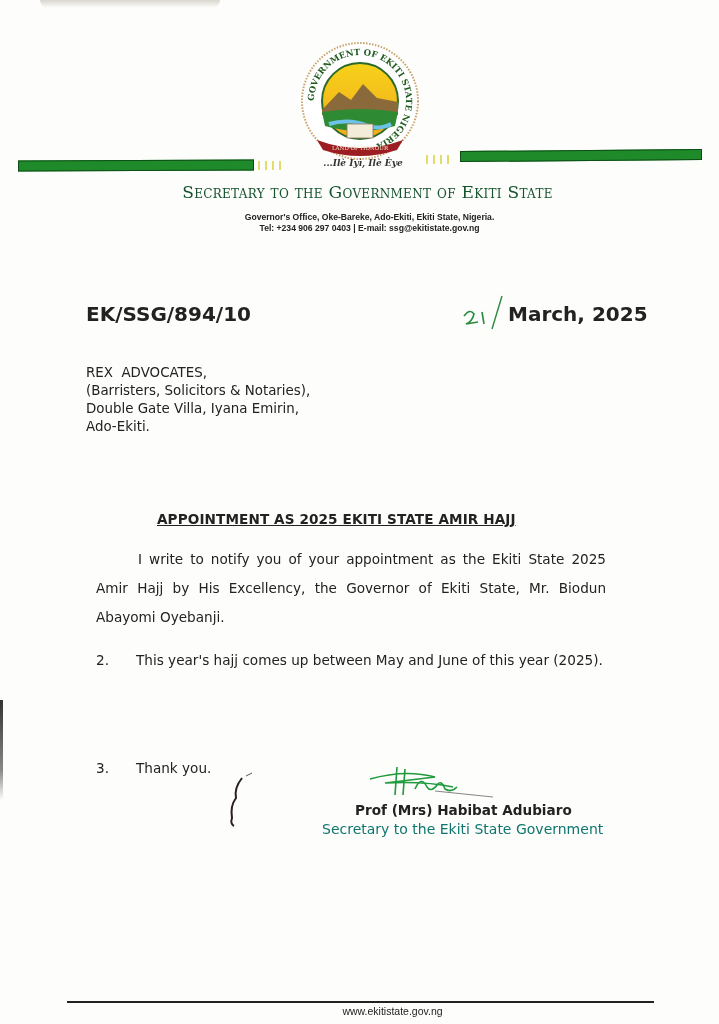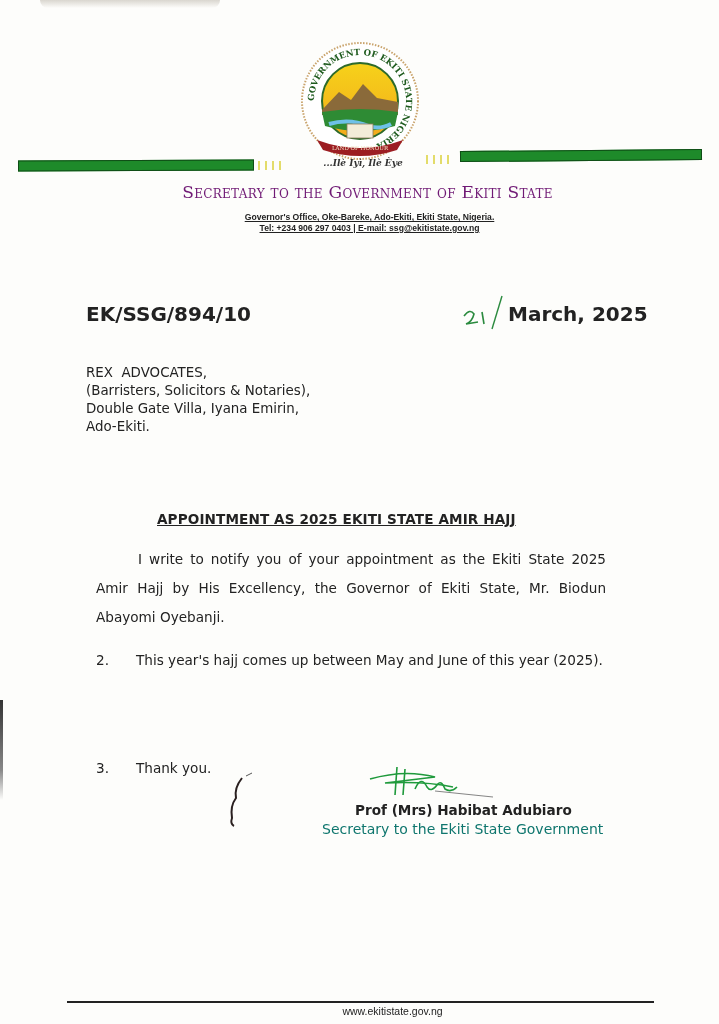--- a/index.html
+++ b/index.html
@@ -33,27 +33,27 @@
   .stripe.left { left: 18px; top: 160px; width: 234px; transform: rotate(-0.3deg); }
   .stripe.right { left: 460px; top: 150px; width: 240px; transform: rotate(-0.5deg); }
   .ticks { position: absolute; display: flex; gap: 5px; }
   .ticks span { display: block; width: 2px; height: 9px; background: #e3dc6a; }
   .ticks.left { left: 258px; top: 161px; }
   .ticks.right { left: 426px; top: 155px; }
   
   .office-title {
     position: absolute; left: 0; width: 719px; top: 182px; text-align: center;
     font-family: "DejaVu Serif", serif; font-variant: small-caps;
-    font-size: 17px; letter-spacing: 0.3px; color: #701a75; font-weight: 500;
+    font-size: 17px; letter-spacing: 0.3px; color: #14532d; font-weight: 500;
     padding-left: 16px; box-sizing: border-box;
   }
   .addr {
     position: absolute; left: 0; width: 719px; text-align: center;
     font-family: "Liberation Sans", sans-serif; font-weight: bold; font-size: 8.6px;
-    color: #222; padding-left: 20px; box-sizing: border-box; text-decoration: underline;
+    color: #222; padding-left: 20px; box-sizing: border-box;
   }
   .addr.l1 { top: 212px; }
   .addr.l2 { top: 223px; }
   
   .ref, .date {
     position: absolute; top: 302px; font-weight: bold; font-size: 20px; color: #222;
   }
   .ref { left: 86px; }
   .date { left: 508px; }
   .date-hand {

